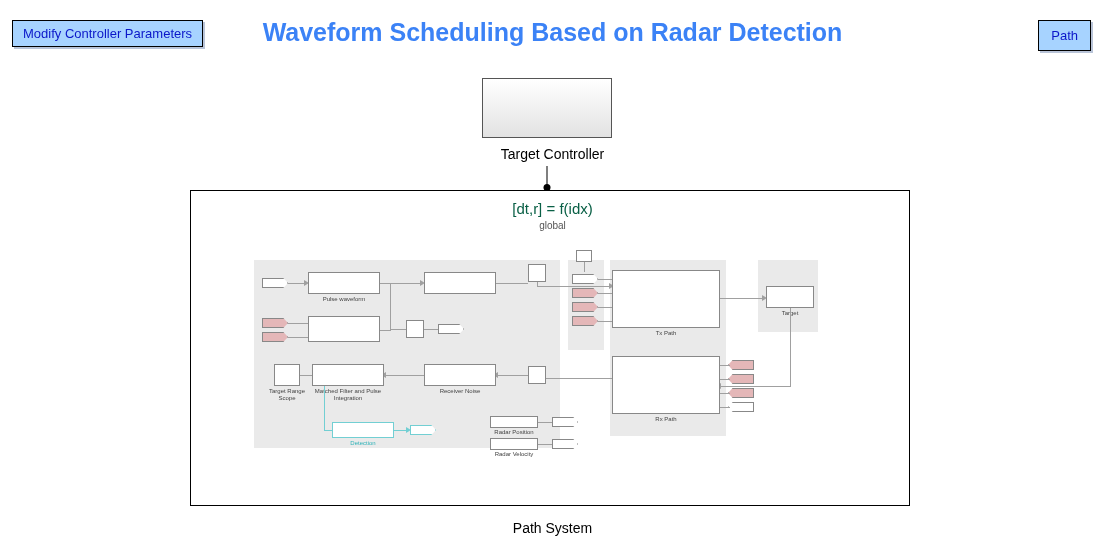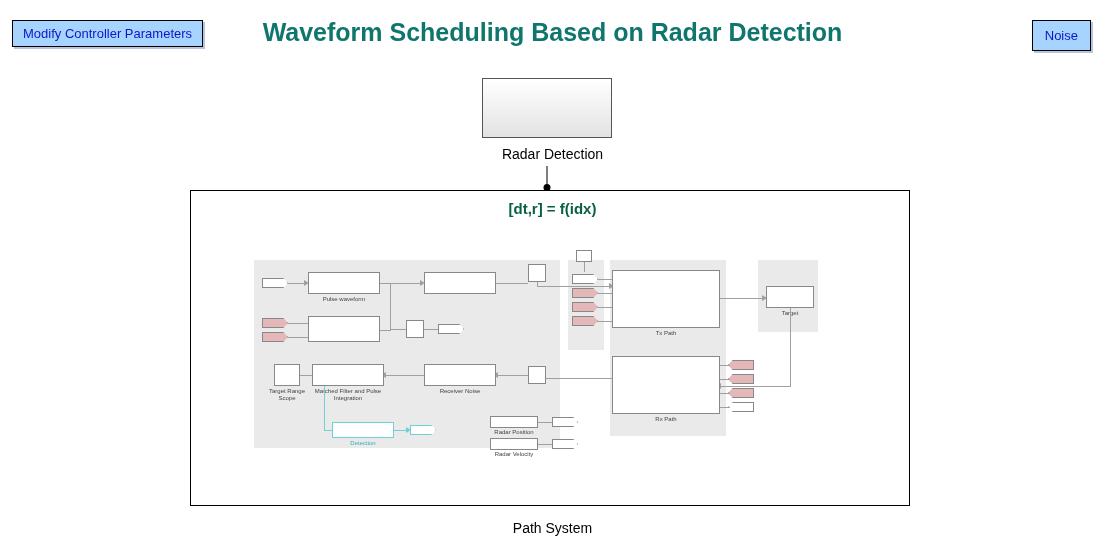--- a/index.html
+++ b/index.html
@@ -22,21 +22,21 @@
     cursor: pointer;
   }
   #btn-modify { top: 20px; left: 12px; }
   #btn-info   { top: 20px; right: 14px; padding: 7px 12px; }
   .title {
     position: absolute;
     top: 18px; left: 0; right: 0;
     text-align: center;
     font-weight: 700;
     font-size: 25px;
-    color: #0f766e;
+    color: #3b82f6;
   }
   .controller-box {
     position: absolute;
     top: 78px; left: 482px;
     width: 130px; height: 60px;
     border: 1px solid #555;
     background: linear-gradient(#ffffff, #e2e2e2);
   }
   .controller-label {
     position: absolute;
@@ -75,21 +75,21 @@
     font-size: 14px;
     color: #000;
   }
   .fn-line {
     position: absolute;
     top: 200px; left: 0; right: 0;
     text-align: center;
   }
   .fn-line .fn {
     color: #0a6046;
-    font-weight: 700;
+    font-weight: 400;
     font-size: 15px;
   }
   .fn-line .gl {
     display: block;
     font-size: 10px;
     color: #555;
     margin-top: 2px;
   }
 
   
@@ -148,32 +148,33 @@
     border-right: 5px solid #a0a0a0;
   }
 </style>
 </head>
 <body>
 
 <div id="btn-modify" class="button-blue">
   <span>Modify Controller Parameters</span>
 </div>
 <div id="btn-info" class="button-blue">
-  <span>Noise</span>
+  <span>Path</span>
 </div>
 <div class="title">Waveform Scheduling Based on Radar Detection</div>
 
 <div class="controller-box"></div>
-<div class="controller-label">Radar Detection</div>
+<div class="controller-label">Target Controller</div>
 <div class="conn-line"></div>
 <div class="conn-dot"></div>
 
 <div class="radar-system-box"></div>
 <div class="fn-line">
   <span class="fn">[dt,r] = f(idx)</span>
+  <span class="gl">global</span>
 </div>
 <div class="radar-system-label">Path System</div>
 
 <div class="canvas">
 
   <div class="bg-region" style="top:22px;left:0;width:306px;height:188px"></div>
   <div class="bg-region" style="top:22px;left:314px;width:36px;height:90px"></div>
   <div class="bg-region" style="top:22px;left:356px;width:116px;height:176px"></div>
   <div class="bg-region" style="top:22px;left:504px;width:60px;height:72px"></div>
 

